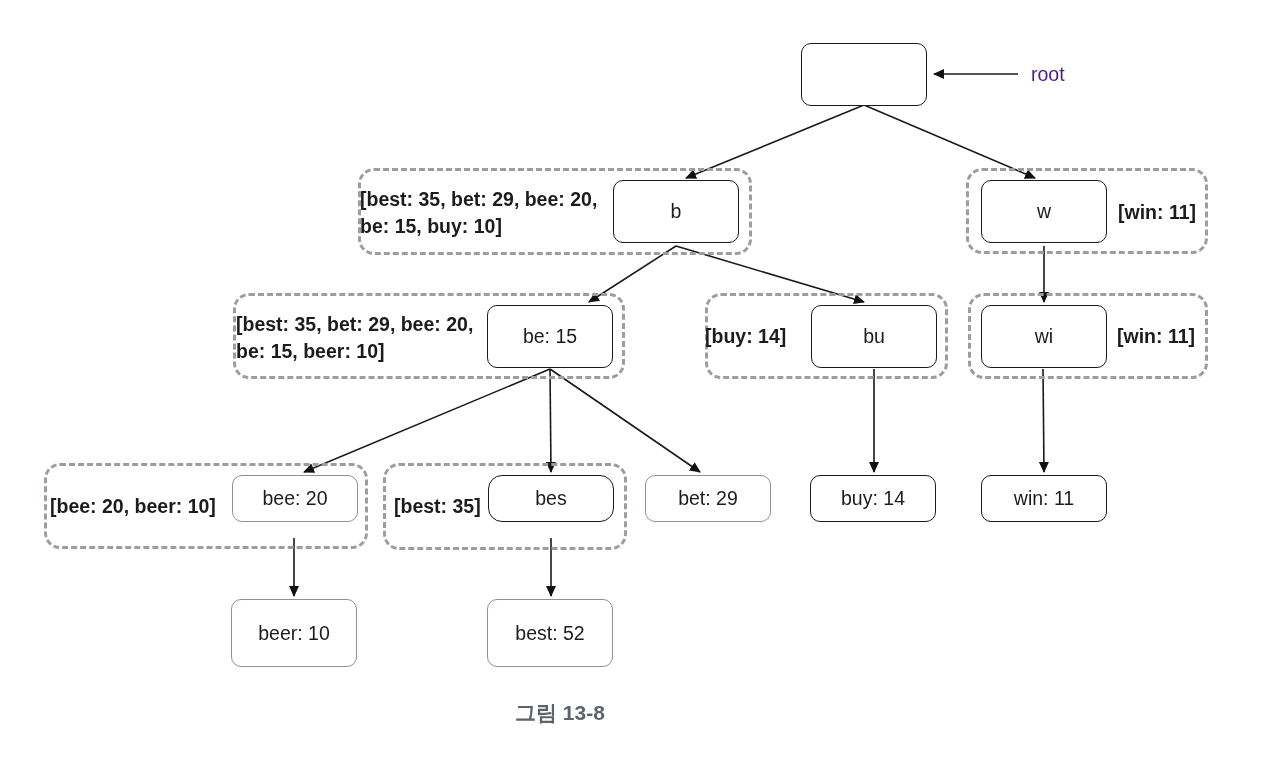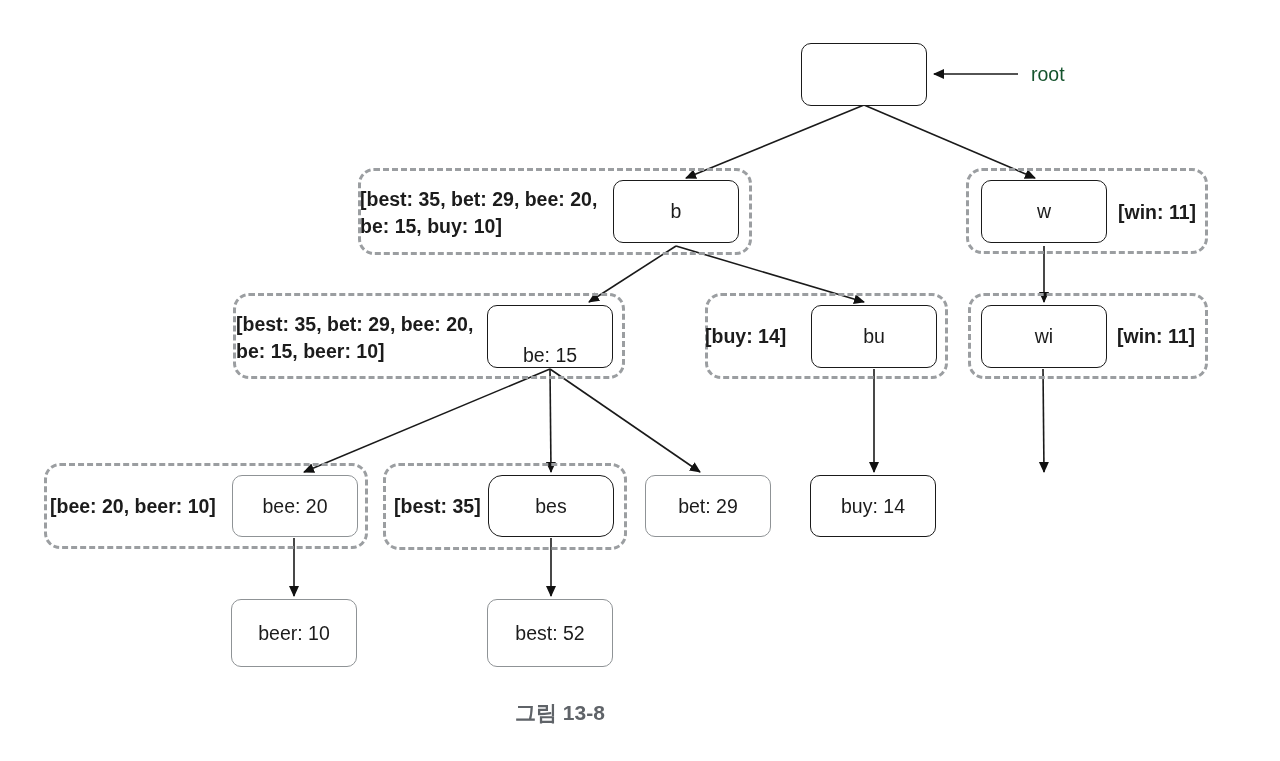--- a/index.html
+++ b/index.html
@@ -32,37 +32,37 @@
     background: #ffffff;
     border: 1.6px solid #1a1a1a;
     border-radius: 10px;
     display: flex;
     align-items: center;
     justify-content: center;
     font-size: 19.5px;
     color: #1c1c1c;
   }
   .node.light { border: 1.4px solid #8f9396; }
-  .node.h62 { height: 62px; }
+  .node.h62 { height: 47px; }
   .node.h60 { height: 68px; }
   .ann {
     position: absolute;
     font-weight: 700;
     font-size: 19.5px;
     line-height: 27px;
     color: #1c1c1c;
     white-space: nowrap;
   }
   .ann span { display: block; }
   .ann.right { text-align: left; }
   .pointer-label {
     position: absolute;
     font-size: 19.5px;
     line-height: 26px;
-    color: #14532d;
+    color: #4c1d95;
   }
   .caption {
     position: absolute;
     font-weight: 700;
     font-size: 21px;
     color: #5f6368;
     text-align: left;
   }
 </style>
 </head>
@@ -125,41 +125,44 @@
 
   <div class="node" style="left:801px; top:43px;">
       <span></span>
     </div>
   <div class="node" style="left:613px; top:180px;">
       <span>b</span>
     </div>
   <div class="node" style="left:981px; top:180px;">
       <span>w</span>
     </div>
-  <div class="node" style="left:487px; top:305px;align-items:flex-end;">
+  <div class="node" style="left:487px; top:305px;">
       <span>be: 15</span>
     </div>
   <div class="node" style="left:811px; top:305px;">
       <span>bu</span>
     </div>
   <div class="node" style="left:981px; top:305px;">
       <span>wi</span>
     </div>
   <div class="node light h62" style="left:232px; top:475px;">
       <span>bee: 20</span>
     </div>
   <div class="node h62" style="left:488px; top:475px;border-radius:14px;">
       <span>bes</span>
     </div>
   <div class="node light h62" style="left:645px; top:475px;">
       <span>bet: 29</span>
     </div>
   <div class="node h62" style="left:810px; top:475px;text-align:center;">
       <span>buy: 14</span>
     </div>
+  <div class="node h62" style="left:981px; top:475px;">
+      <span>win: 11</span>
+    </div>
   <div class="node light h60" style="left:231px; top:599px;">
       <span>beer: 10</span>
     </div>
   <div class="node light h60" style="left:487px; top:599px;">
       <span>best: 52</span>
     </div>
 
   <div class="pointer-label" style="left:1031px; top:61px;">root</div>
 
   <div class="caption" style="left:515px; top:699px; width:265px;">그림 13-8</div>

